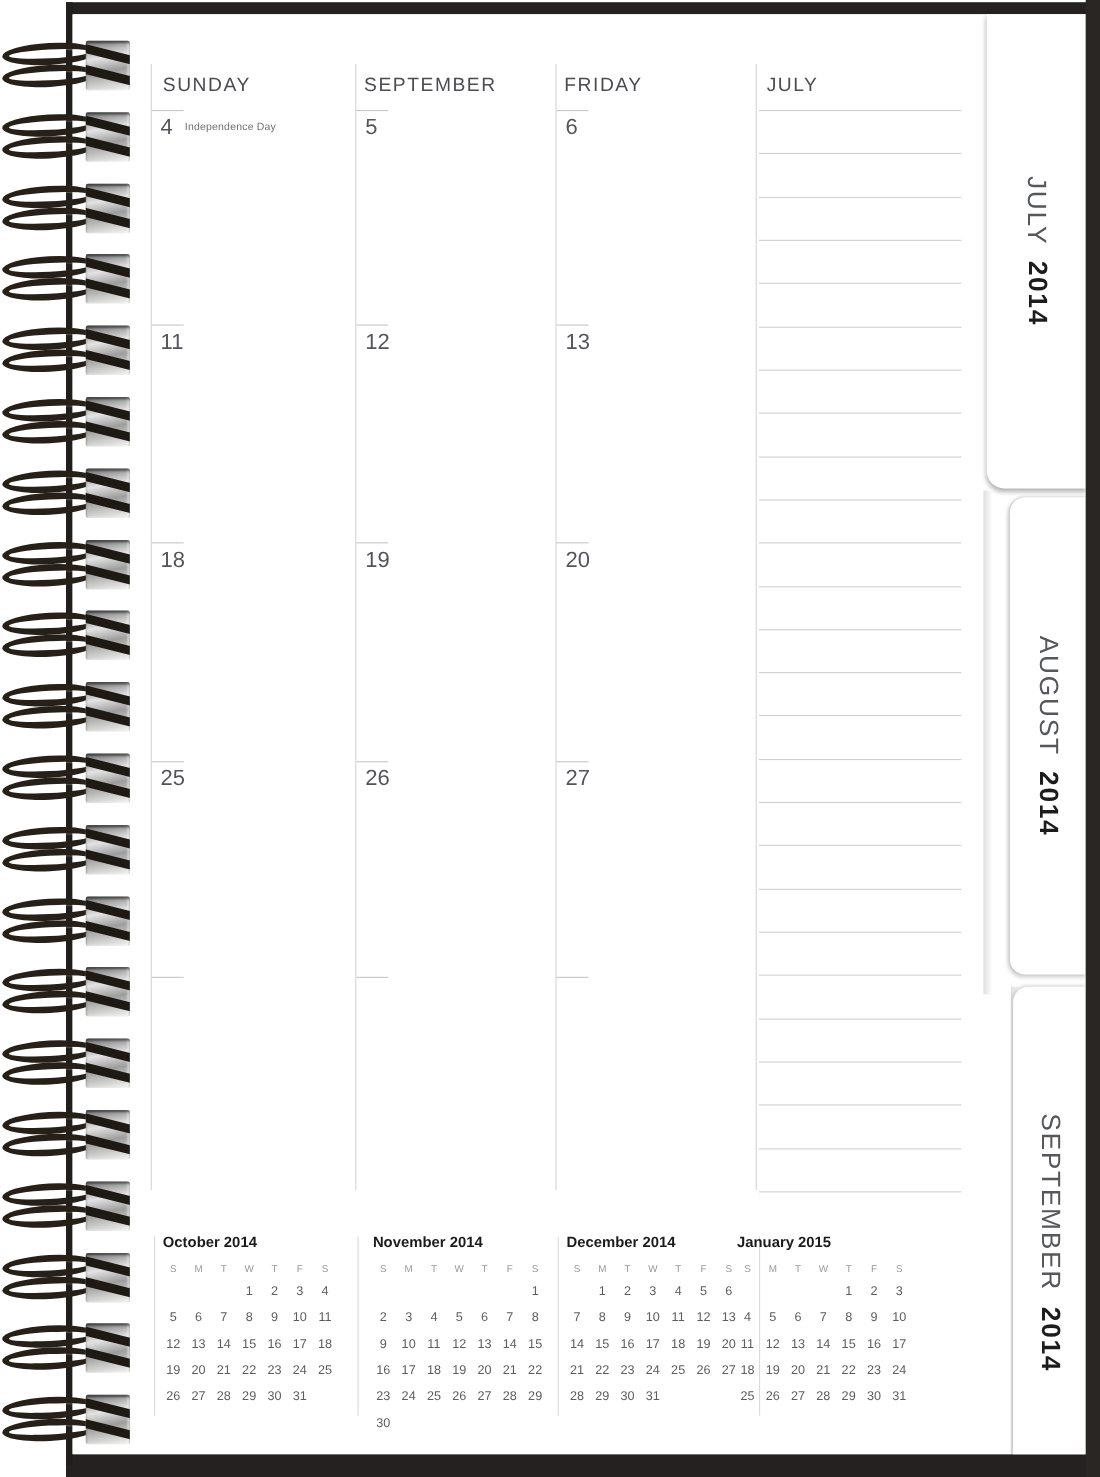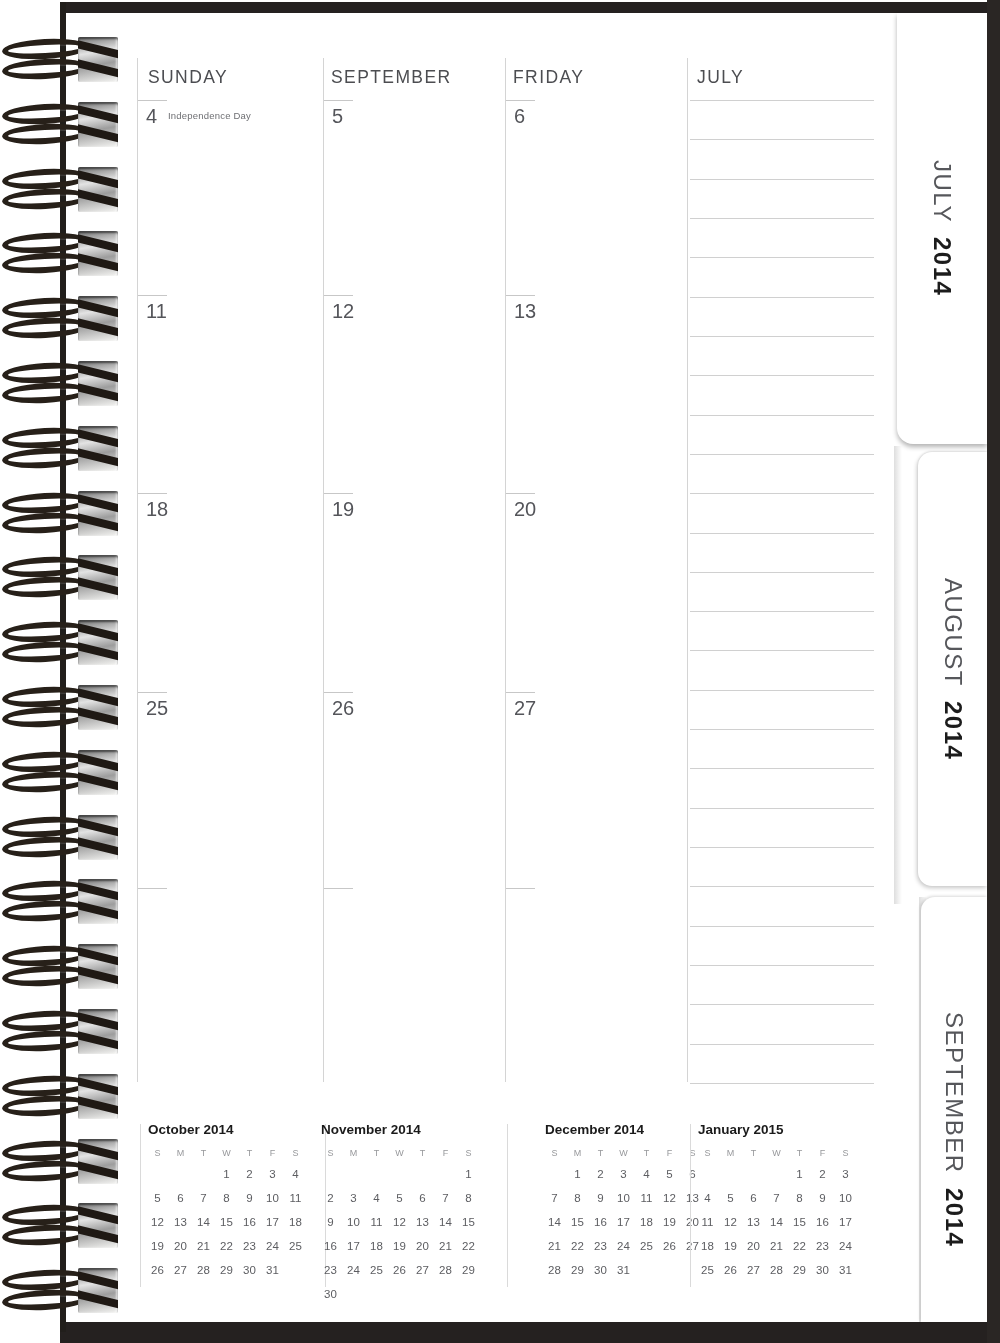--- a/index.html
+++ b/index.html
@@ -198,21 +198,21 @@
           <div class="mc-day">26</div>
           <div class="mc-day">27</div>
           <div class="mc-day">28</div>
           <div class="mc-day">29</div>
           <div class="mc-day">30</div>
           <div class="mc-day">31</div>
           <div class="mc-day"></div>
         </div>
       </div>
       <div class="mc-divider" style="left: 325px; top: 1124px;"></div>
-      <div class="mini-cal" style="left: 313px;">
+      <div class="mini-cal" style="left: 331px;">
         <div class="mc-title">November 2014</div>
         <div class="mc-grid">
           <div class="mc-dow">S</div>
           <div class="mc-dow">M</div>
           <div class="mc-dow">T</div>
           <div class="mc-dow">W</div>
           <div class="mc-dow">T</div>
           <div class="mc-dow">F</div>
           <div class="mc-dow">S</div>
           <div class="mc-day"></div>
@@ -253,21 +253,21 @@
           <div class="mc-day">30</div>
           <div class="mc-day"></div>
           <div class="mc-day"></div>
           <div class="mc-day"></div>
           <div class="mc-day"></div>
           <div class="mc-day"></div>
           <div class="mc-day"></div>
         </div>
       </div>
       <div class="mc-divider" style="left: 507px; top: 1124px;"></div>
-      <div class="mini-cal" style="left: 507px; margin-left: 30px;">
+      <div class="mini-cal" style="left: 507px;">
         <div class="mc-title">December 2014</div>
         <div class="mc-grid">
           <div class="mc-dow">S</div>
           <div class="mc-dow">M</div>
           <div class="mc-dow">T</div>
           <div class="mc-dow">W</div>
           <div class="mc-dow">T</div>
           <div class="mc-dow">F</div>
           <div class="mc-dow">S</div>
           <div class="mc-day"></div>
@@ -301,21 +301,21 @@
           <div class="mc-day">28</div>
           <div class="mc-day">29</div>
           <div class="mc-day">30</div>
           <div class="mc-day">31</div>
           <div class="mc-day"></div>
           <div class="mc-day"></div>
           <div class="mc-day"></div>
         </div>
       </div>
       <div class="mc-divider" style="left: 690px; top: 1124px;"></div>
-      <div class="mini-cal" style="left: 690px;">
+      <div class="mini-cal" style="left: 662px;">
         <div class="mc-title">January 2015</div>
         <div class="mc-grid">
           <div class="mc-dow">S</div>
           <div class="mc-dow">M</div>
           <div class="mc-dow">T</div>
           <div class="mc-dow">W</div>
           <div class="mc-dow">T</div>
           <div class="mc-dow">F</div>
           <div class="mc-dow">S</div>
           <div class="mc-day"></div>

